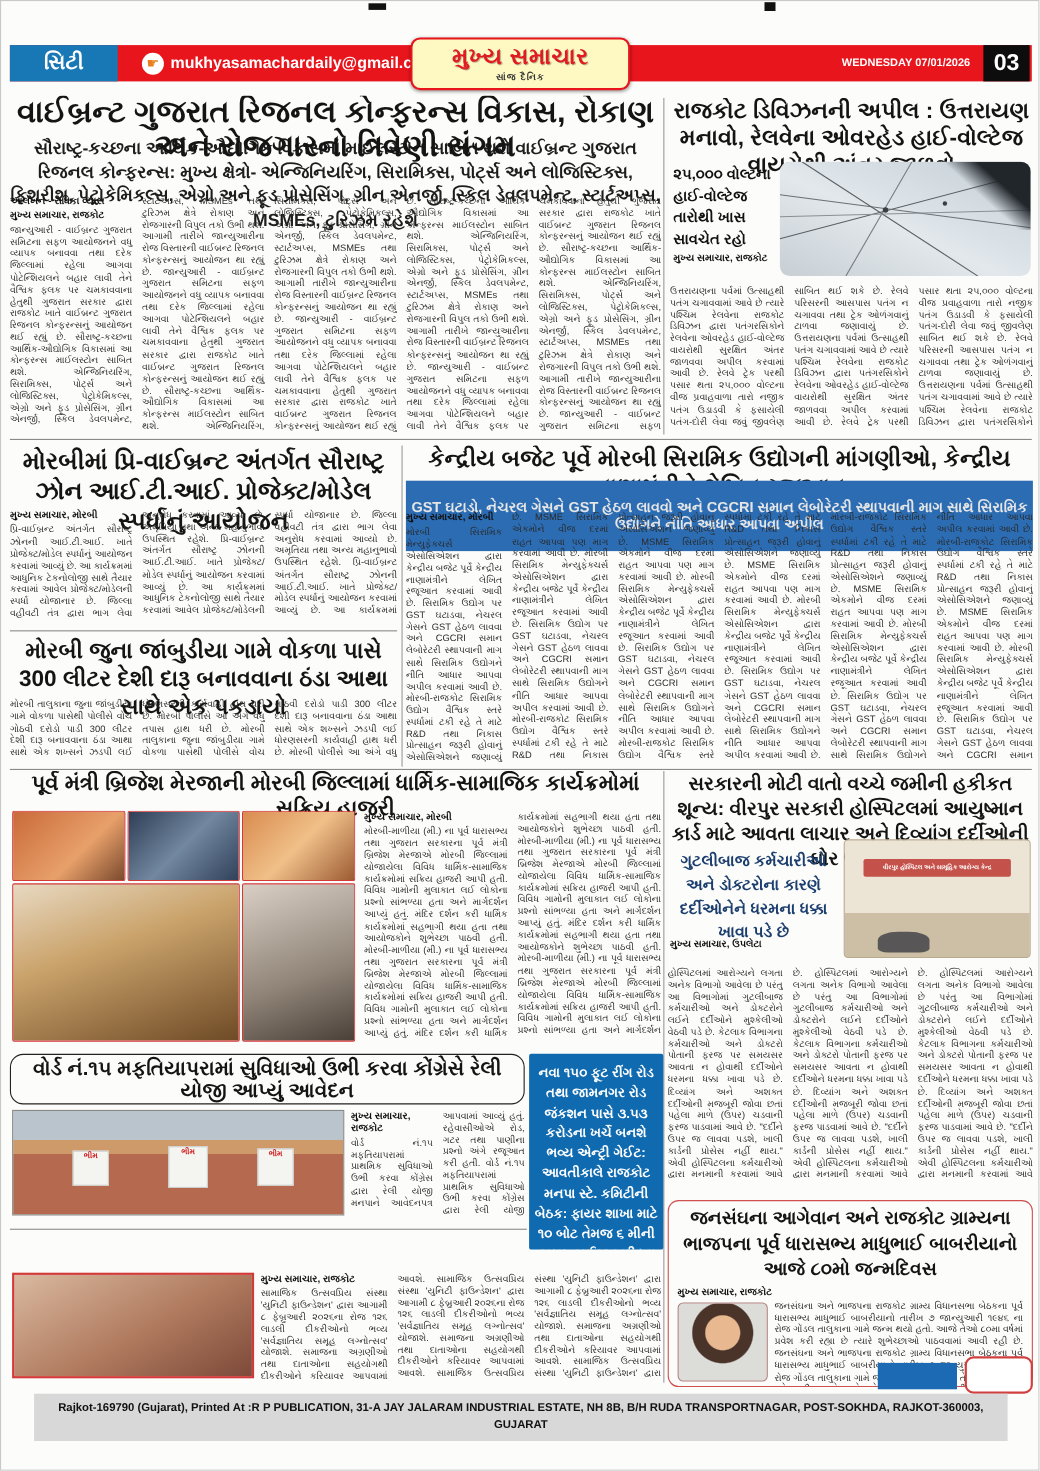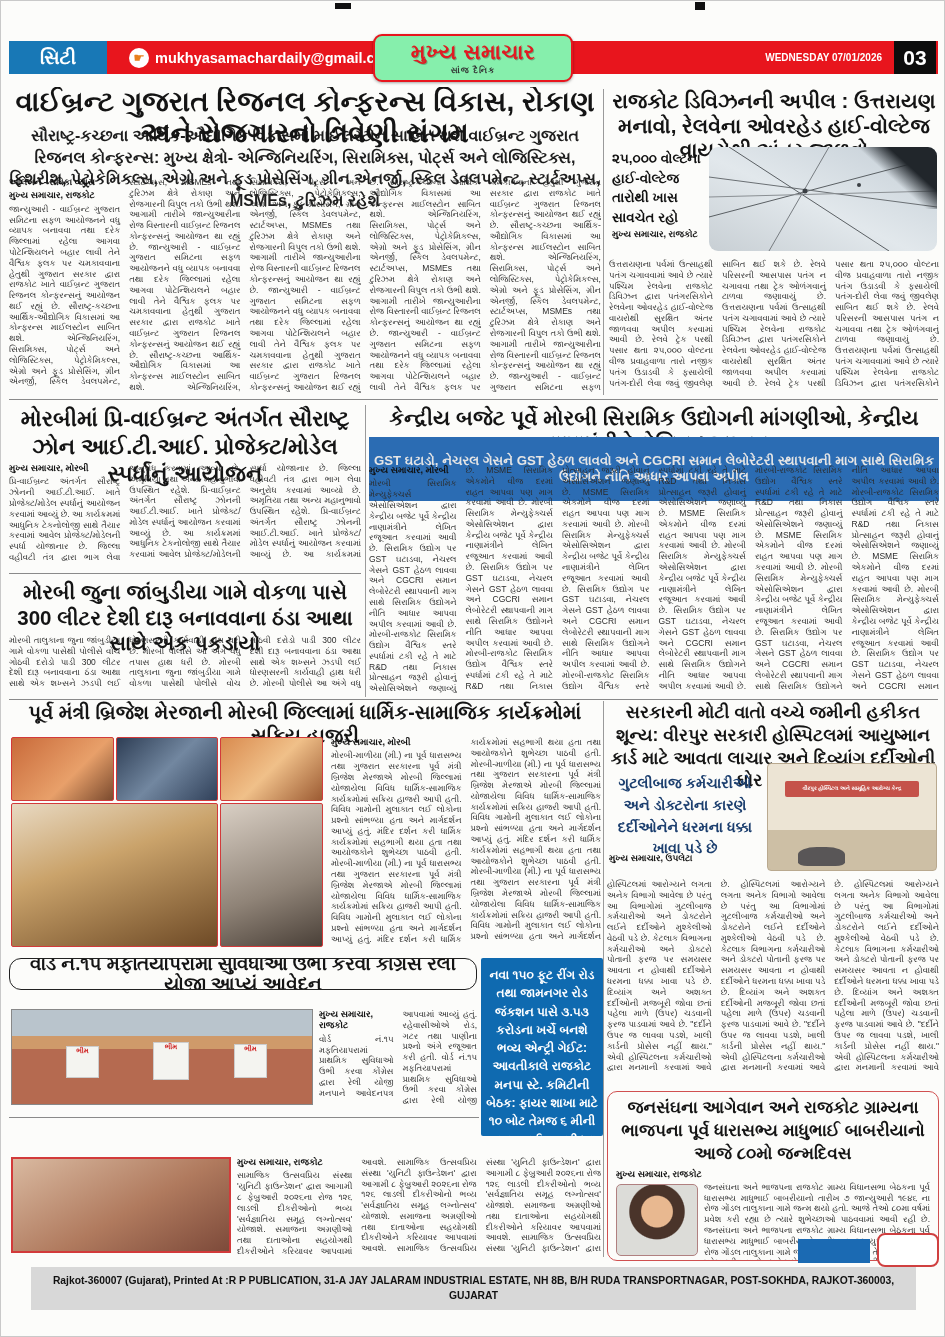--- a/index.html
+++ b/index.html
@@ -12,21 +12,21 @@
   .regmark { position:absolute; background:#111; }
 
   
   .topbar { position:absolute; left:8px; top:40px; width:929px; height:33px; background:#e8151d; }
   .city-box { position:absolute; left:8px; top:40px; width:98px; height:33px; background:#1878b6;
     display:flex; align-items:center; justify-content:center; color:#fff; font-weight:bold; font-size:19px; z-index:3;}
   .email-wrap { position:absolute; left:128px; top:40px; height:33px; display:flex; align-items:center; gap:6px; z-index:3;}
   .hand-ic { width:20px; height:20px; border-radius:50%; background:#fff; color:#e87f1e; font-size:13px;
     display:flex; align-items:center; justify-content:center; }
   .email-txt { color:#fff; font-size:14.5px; font-weight:bold; }
-  .masthead { position:absolute; left:372px; top:33px; width:200px; height:48px; background:#86efac;
+  .masthead { position:absolute; left:372px; top:33px; width:200px; height:48px; background:#fef9c3;
     border:2px solid #e8151d; border-radius:9px; z-index:4; text-align:center; padding-top:5px;
     box-shadow:0 1px 3px rgba(0,0,0,.35); }
   .masthead-title { color:#e11b22; font-size:21px; font-weight:800; line-height:1;
     text-shadow:1px 1px 0 rgba(0,0,0,.25); letter-spacing:.5px; }
   .masthead-edition { color:#333; font-size:8.5px; font-weight:bold; margin-top:3px; letter-spacing:1px; }
   .date-txt { position:absolute; right:62px; top:40px; height:33px; display:flex; align-items:center;
     color:#fff; font-weight:bold; font-size:10px; z-index:3; }
   .pageno-box { position:absolute; right:8px; top:40px; width:42px; height:33px; background:#0d0d0d;
     display:flex; align-items:center; justify-content:center; color:#fff; font-weight:800; font-size:21px; z-index:3;}
 
@@ -86,21 +86,21 @@
   .by-virpur { left:608px; top:852px; width:152px; }
   .photo-hospital { left:766px; top:762px; width:170px; height:108px; border-radius:4px;
     background:linear-gradient(#ece4d4 0 62%, #cdbfa5 62% 100%); border:1px solid #b9a98f; }
   .photo-hospital .sign { position:absolute; left:10%; top:16%; width:80%; height:15%;
     background:#c5524a; border-radius:2px; color:#fff; font-size:5.5px; font-weight:bold;
     display:flex; align-items:center; justify-content:center; white-space:nowrap; overflow:hidden; }
   .photo-hospital .bike { position:absolute; left:18%; bottom:4%; width:28%; height:18%;
     background:#3c3c44; border-radius:40% 40% 20% 20%; opacity:.8; }
   .body-virpur { left:606px; top:878px; width:332px; height:204px; }
 
-  .box-congress { left:8px; top:957px; width:468px; height:32px; border:1.5px solid #222;
+  .box-congress { left:8px; top:957px; width:468px; height:46px; border:1.5px solid #222;
     border-radius:12px; display:flex; align-items:center; justify-content:center; }
   .h-congress { font-size:18.5px; line-height:1.1; padding:0 8px; }
   .photo-rally { left:10px; top:1008px; width:302px; height:96px; border:1px solid #888;
     background:linear-gradient(#b9c4cc 0 28%, #cf9a6a 28% 42%, #b56a50 42% 100%); }
   .photo-rally .bn { position:absolute; background:#f4f4f0; border:1px solid #ccc; }
   .photo-rally .bn i { color:#cf2222; font-style:normal; font-weight:800; font-size:7px; display:block; text-align:center; }
   .body-congress { left:318px; top:1008px; width:158px; height:100px; }
 
   .box-ring { left:480px; top:957px; width:122px; height:178px; background:#0f6ab0; color:#fff;
     font-weight:800; font-size:12.2px; text-align:center; line-height:1.5; padding:8px 5px; border-radius:2px; }
@@ -253,16 +253,16 @@
     <div class="portrait"></div>
     <div class="body-txt">
       <span>જનસંઘના અને ભાજપના રાજકોટ ગ્રામ્ય વિધાનસભા બેઠકના પૂર્વ ધારાસભ્ય માધુભાઈ બાબરીયાનો તારીખ ૭ જાન્યુઆરી ૧૯૪૬ ના રોજ ગોંડલ તાલુકાના ગામે જન્મ થયો હતો. આજે તેઓ ૮૦મા વર્ષમાં પ્રવેશ કરી રહ્યા છે ત્યારે શુભેચ્છાઓ પાઠવવામાં આવી રહી છે. જનસંઘના અને ભાજપના રાજકોટ ગ્રામ્ય વિધાનસભા બેઠકના પૂર્વ ધારાસભ્ય માધુભાઈ બાબરીયાનો તારીખ ૭ જાન્યુઆરી ૧૯૪૬ ના રોજ ગોંડલ તાલુકાના ગામે જન્મ થયો હતો. આજે તેઓ ૮૦મા વર્ષમાં પ્રવેશ કરી રહ્યા છે ત્યારે શુભેચ્છાઓ પાઠવવામાં આવી રહી છે.</span>
     </div>
   </div>
 
   <div class="abs mini-blue"></div>
   <div class="abs mini-red"></div>
 
   <div class="abs footer-bar">
-    <div>Rajkot-360007 (Gujarat), Printed At :R P PUBLICATION, 31-A JAY JALARAM INDUSTRIAL ESTATE, NH 8B, B/H RUDA TRANSPORTNAGAR, POST-SOKHDA, RAJKOT-360003, GUJARAT</div>
+    <div>Rajkot-169790 (Gujarat), Printed At :R P PUBLICATION, 31-A JAY JALARAM INDUSTRIAL ESTATE, NH 8B, B/H RUDA TRANSPORTNAGAR, POST-SOKHDA, RAJKOT-360003, GUJARAT</div>
   </div>
 
 </div>
 
 </body></html>

